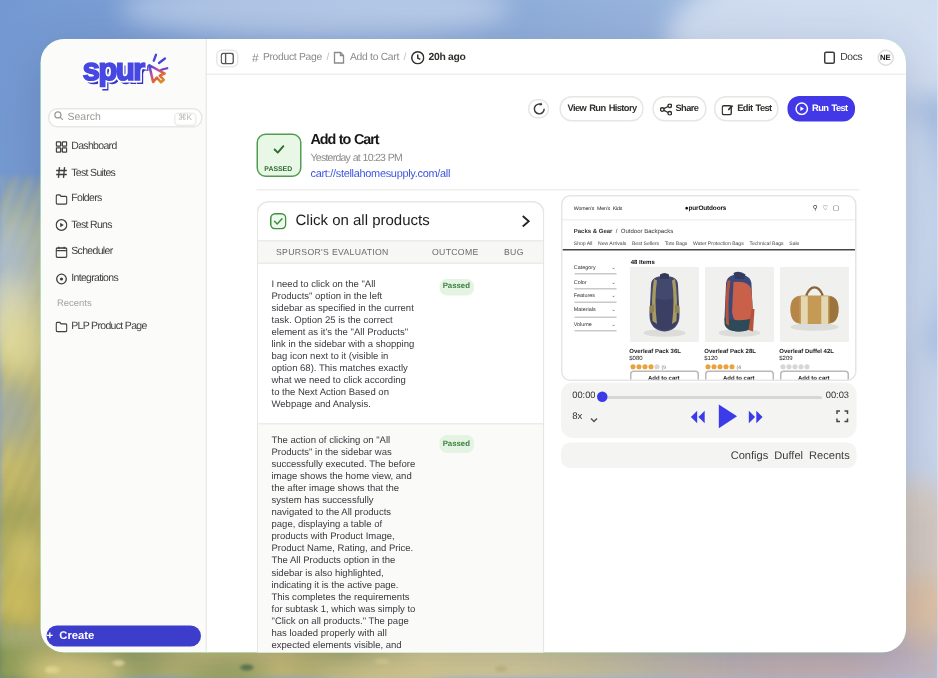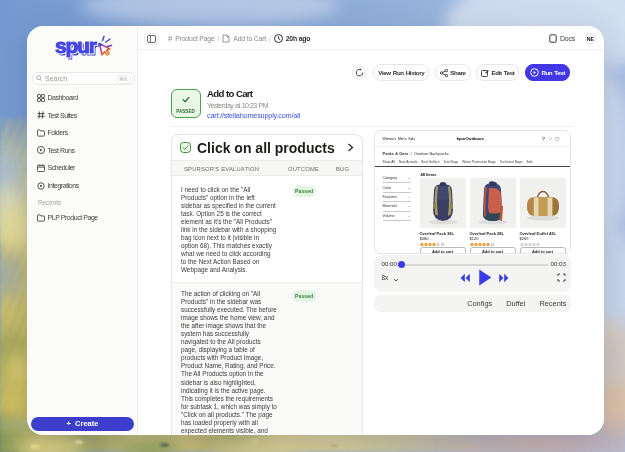--- a/index.html
+++ b/index.html
@@ -11,21 +11,21 @@
 .win { position:absolute; left:27px; top:26px; width:577px; height:409px; background:#86efac; border-radius:16px; overflow:hidden; box-shadow:0 10px 34px rgba(40,50,90,.22); }
 
 
 .side { position:absolute; left:0; top:0; bottom:0; width:111px; background:#fbfbfa; border-right:1px solid #ececeb; }
 .logo { position:absolute; left:24px; top:3.5px; }
 .search { position:absolute; left:5px; top:46px; width:103px; height:13px; border:1px solid #e7e7e5; border-radius:6px; background:#fff; color:#9a9a97; font-size:7px; line-height:11px; padding:0 3px; }
 .search .kk { float:right; border:1px solid #ededeb; border-radius:3px; font-size:5.5px; color:#b5b5b2; padding:0 2px; margin-top:1.5px; line-height:7px; }
 .mi { position:absolute; left:6px; width:103px; height:17px; display:flex; align-items:center; gap:2.5px; font-size:7px; letter-spacing:-0.45px; color:#3f3f3c; padding-left:4px; }
 .mi svg { flex:0 0 auto; }
 .rec { position:absolute; left:11px; font-size:6.3px; color:#a3a3a0; }
-.create { position:absolute; left:4px; top:391px; width:103px; height:13.5px; background:#3d3dcb; border-radius:7px; color:#fff; font-size:7.5px; font-weight:bold; text-align:center; line-height:13.5px; }
+.create { position:absolute; left:4px; top:391px; width:103px; height:13.5px; background:#3d3dcb; border-radius:7px; color:#fff; font-size:7.5px; font-weight:bold; text-align:left; line-height:13.5px; }
 
 
 .main { position:absolute; left:111px; top:0; right:0; bottom:0; background:#fff; }
 .topbar { position:absolute; left:0; top:0; right:0; height:24px; border-bottom:1px solid #efefee; }
 .tgl { position:absolute; left:6px; top:7px; width:15px; height:12px; border:1px solid #e8e8e6; border-radius:4px; display:flex; align-items:center; justify-content:center; }
 .crumbs { position:absolute; left:30px; top:0; height:24px; display:flex; align-items:center; gap:3px; font-size:6.9px; letter-spacing:-0.2px; color:#8b8b88; }
 .crumbs b { color:#2f2f2c; font-weight:bold; }
 .docs { position:absolute; right:29px; top:0; height:24px; display:flex; align-items:center; gap:3px; font-size:6.9px; letter-spacing:-0.2px; color:#3a3a38; }
 .ne { position:absolute; right:8px; top:6.5px; width:11.5px; height:11.5px; border:1px solid #dcdcda; border-radius:50%; font-size:5.2px; font-weight:bold; color:#111; text-align:center; line-height:11.5px; }
 
@@ -36,32 +36,32 @@
 .badge { position:absolute; left:32.5px; top:63px; width:30px; height:29px; background:#e9f7e7; border:1px solid #4f9d4f; border-radius:6px; text-align:center; }
 .badge .pt { font-size:4.6px; font-weight:bold; color:#2e6b2e; margin-top:1px; }
 .hdrT { position:absolute; left:69px; top:62px; font-size:9.6px; letter-spacing:-0.7px; word-spacing:0.4px; font-weight:bold; color:#17171a; }
 .hdrS { position:absolute; left:69px; top:76px; font-size:7px; letter-spacing:-0.5px; word-spacing:0.3px; color:#8b8b88; }
 .hdrL { position:absolute; left:69px; top:84.5px; font-size:7.3px; letter-spacing:-0.2px; color:#3c55e0; }
 .divider { position:absolute; left:33px; top:100px; width:402px; border-top:1px solid #eeeeec; }
 
 
 .card { position:absolute; left:33px; top:108px; width:192px; bottom:0; border:1px solid #e6e6e4; border-bottom:none; border-radius:8px 8px 0 0; overflow:hidden; background:#fff; }
 .chead { height:25px; display:flex; align-items:center; gap:6px; padding:0 8px; }
-.chead .lbl { font-size:14px; font-weight:bold; color:#1c1c1a; flex:1; }
+.chead .lbl { font-size:10px; font-weight:normal; color:#1c1c1a; flex:1; }
 .thead { height:16px; background:#f7f7f6; border-top:1px solid #ececea; border-bottom:1px solid #ececea; position:relative; font-size:5.8px; color:#6b6b68; letter-spacing:.2px; }
 .thead span { position:absolute; top:5px; }
 .trow { position:relative; font-size:6.35px; line-height:8.05px; color:#3a3a40; }
 .trow .txt { position:absolute; left:9px; top:10px; width:112px; white-space:nowrap; }
 .pill { position:absolute; left:120.5px; top:9.5px; background:#e3f4e2; color:#3f7d3f; border-radius:5px; font-size:5.2px; font-weight:bold; padding:1.8px 2.6px; }
 .row2 { background:#fafaf9; }
 
 
 .preview { position:absolute; left:235.5px; top:104px; width:197px; height:124px; border:1px solid #e5e5e3; border-radius:6px; background:#fff; overflow:hidden; }
 .player { position:absolute; left:235.5px; top:228.5px; width:197px; height:37px; background:#f4f4f3; border-radius:8px; }
-.cbar { position:absolute; left:235.5px; top:268.5px; width:197px; height:17px; background:#f4f4f3; border-radius:6px; display:flex; align-items:center; justify-content:flex-end; gap:14px; padding-right:4px; font-size:7.4px; color:#3b3b38; }
+.cbar { position:absolute; left:235.5px; top:268.5px; width:197px; height:17px; background:#f4f4f3; border-radius:6px; display:flex; align-items:center; justify-content:flex-end; gap:4px; padding-right:4px; font-size:7.4px; color:#3b3b38; }
 </style>
 </head>
 <body>
 
 <div class="bgpaint">
 
   <div class="blob" style="left:80px;top:-14px;width:260px;height:40px;background:rgba(255,255,255,.38);"></div>
   <div class="blob" style="right:-40px;top:-25px;width:220px;height:100px;background:rgba(248,250,253,.55);"></div>
   <div class="blob" style="right:-5px;top:70px;width:55px;height:170px;background:rgba(238,244,251,.55);"></div>
   <div class="blob" style="right:-15px;top:230px;width:55px;height:110px;background:rgba(231,235,244,.55);"></div>

